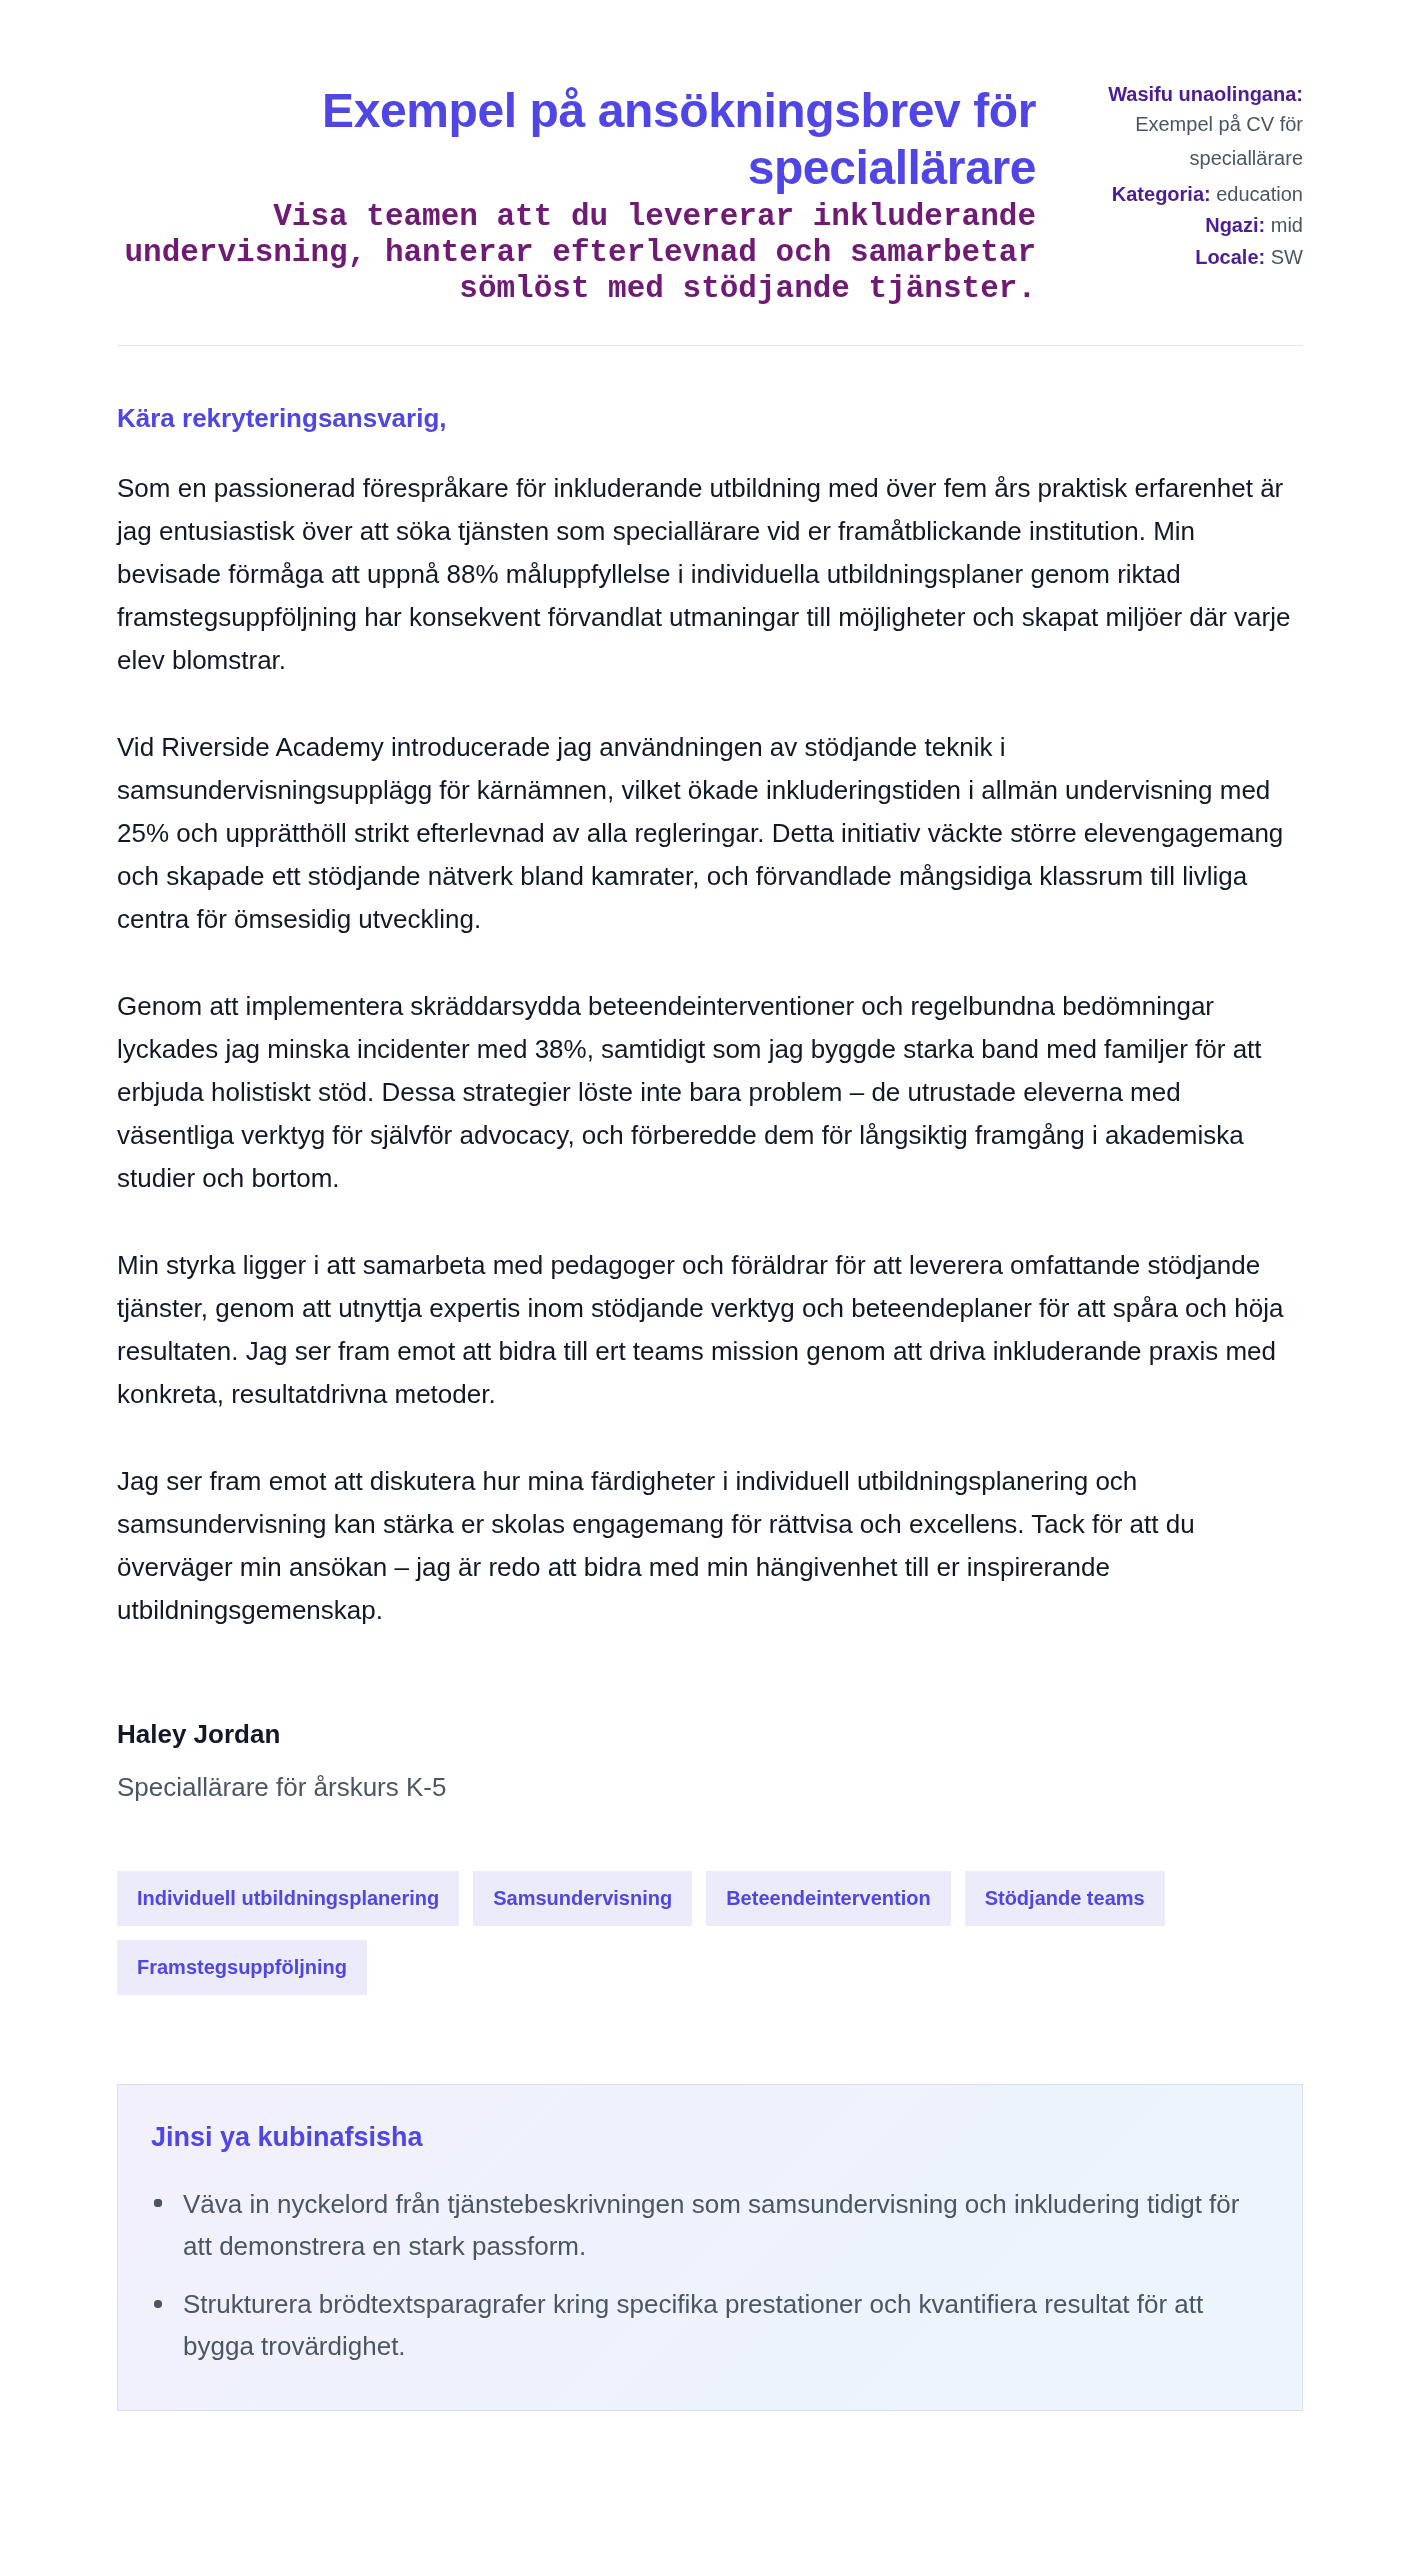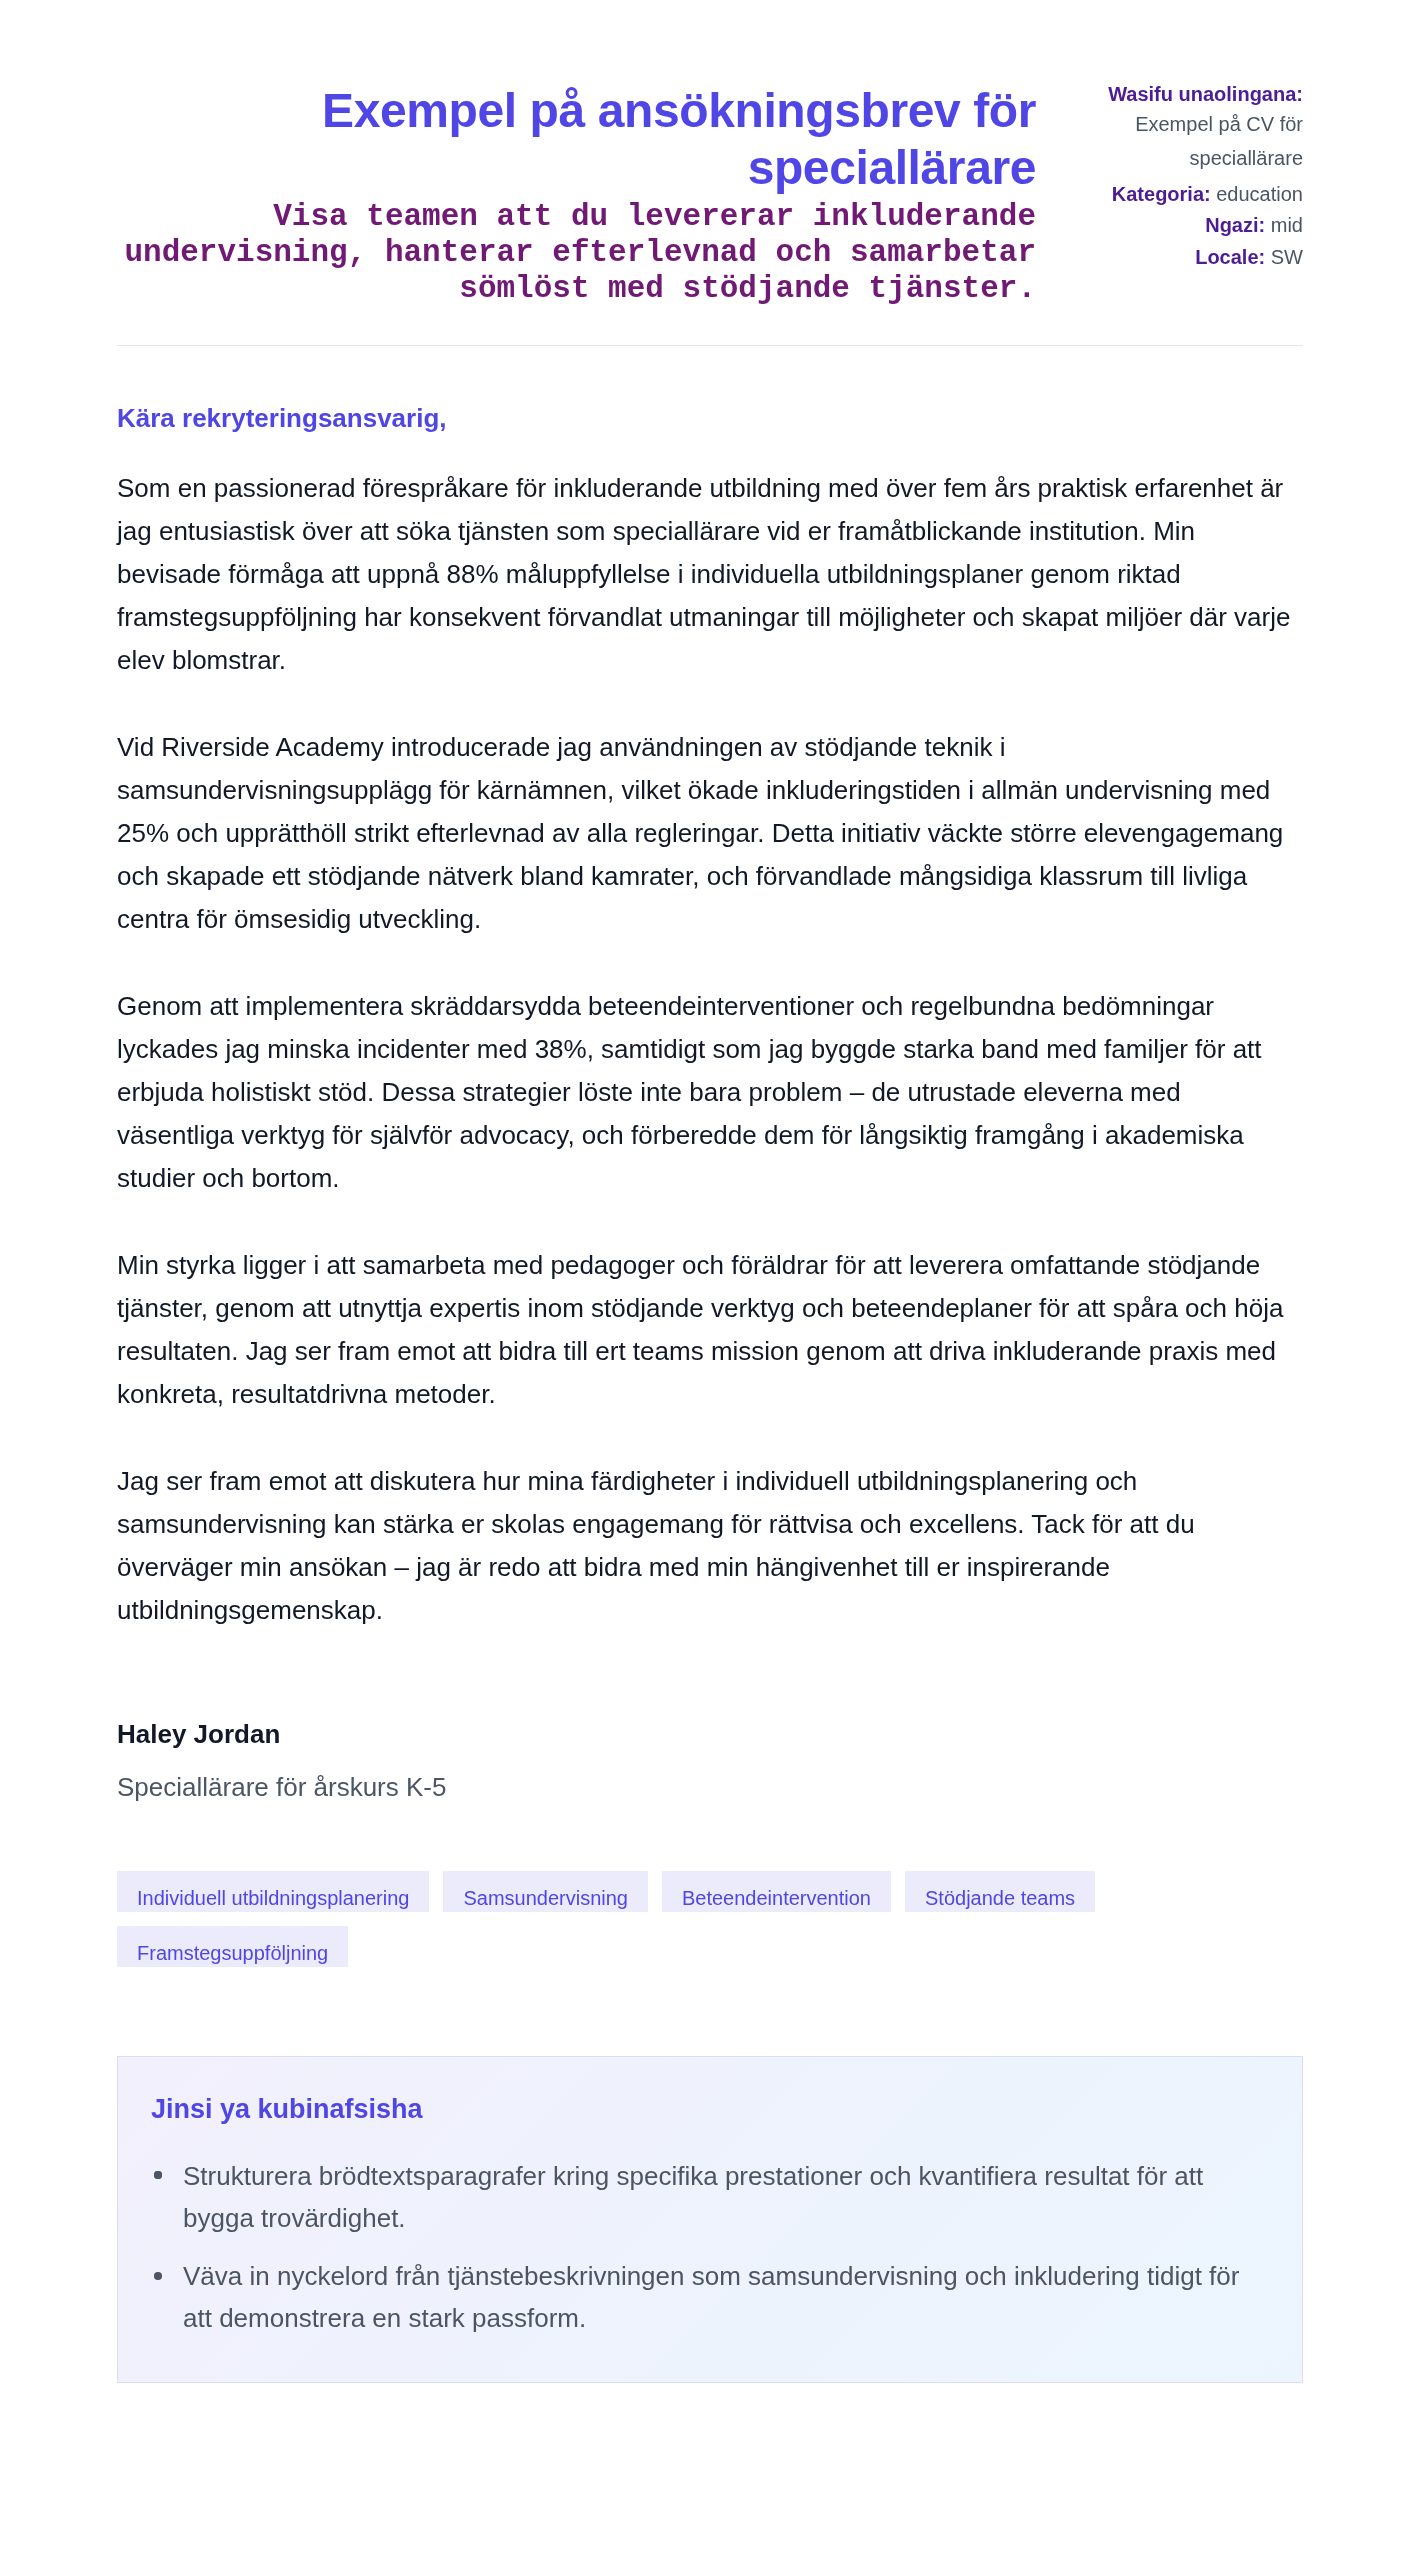--- a/index.html
+++ b/index.html
@@ -78,23 +78,23 @@
     display: flex;
     flex-wrap: wrap;
     gap: 13.4px 14px;
     margin-top: 68px;
     width: 1086px;
   }
   .skill {
     background: #ebebfb;
     color: #4f46e5;
     font-size: 20px;
-    font-weight: 400;
+    font-weight: 700;
     padding: 0 20px;
-    height: 41px;
+    height: 55px;
     line-height: 55px;
   }
   .tips {
     margin-top: 89px;
     border: 1.7px solid #dcdcf3;
     background: linear-gradient(135deg, #f2f0fc 0%, #edf3fd 60%, #ecf5fe 100%);
     padding: 37px 33px 43px 33px;
   }
   .tips-title {
     color: #4f46e5;
@@ -174,23 +174,23 @@
   </div>
 
   <section class="tips">
     <h3 class="tips-title">Jinsi ya kubinafsisha</h3>
     <ul>
       <li>
         <span class="bullet"></span>
       </li>
       <li>
         <span class="bullet"></span>
-        <span>Strukturera brödtextsparagrafer kring specifika prestationer och kvantifiera resultat för att bygga trovärdighet.</span>
+        <span>Väva in nyckelord från tjänstebeskrivningen som samsundervisning och inkludering tidigt för att demonstrera en stark passform.</span>
       </li>
       <li>
         <span class="bullet"></span>
-        <span>Väva in nyckelord från tjänstebeskrivningen som samsundervisning och inkludering tidigt för att demonstrera en stark passform.</span>
+        <span>Strukturera brödtextsparagrafer kring specifika prestationer och kvantifiera resultat för att bygga trovärdighet.</span>
       </li>
     </ul>
   </section>
 
 </div>
 
 
 </body></html>

